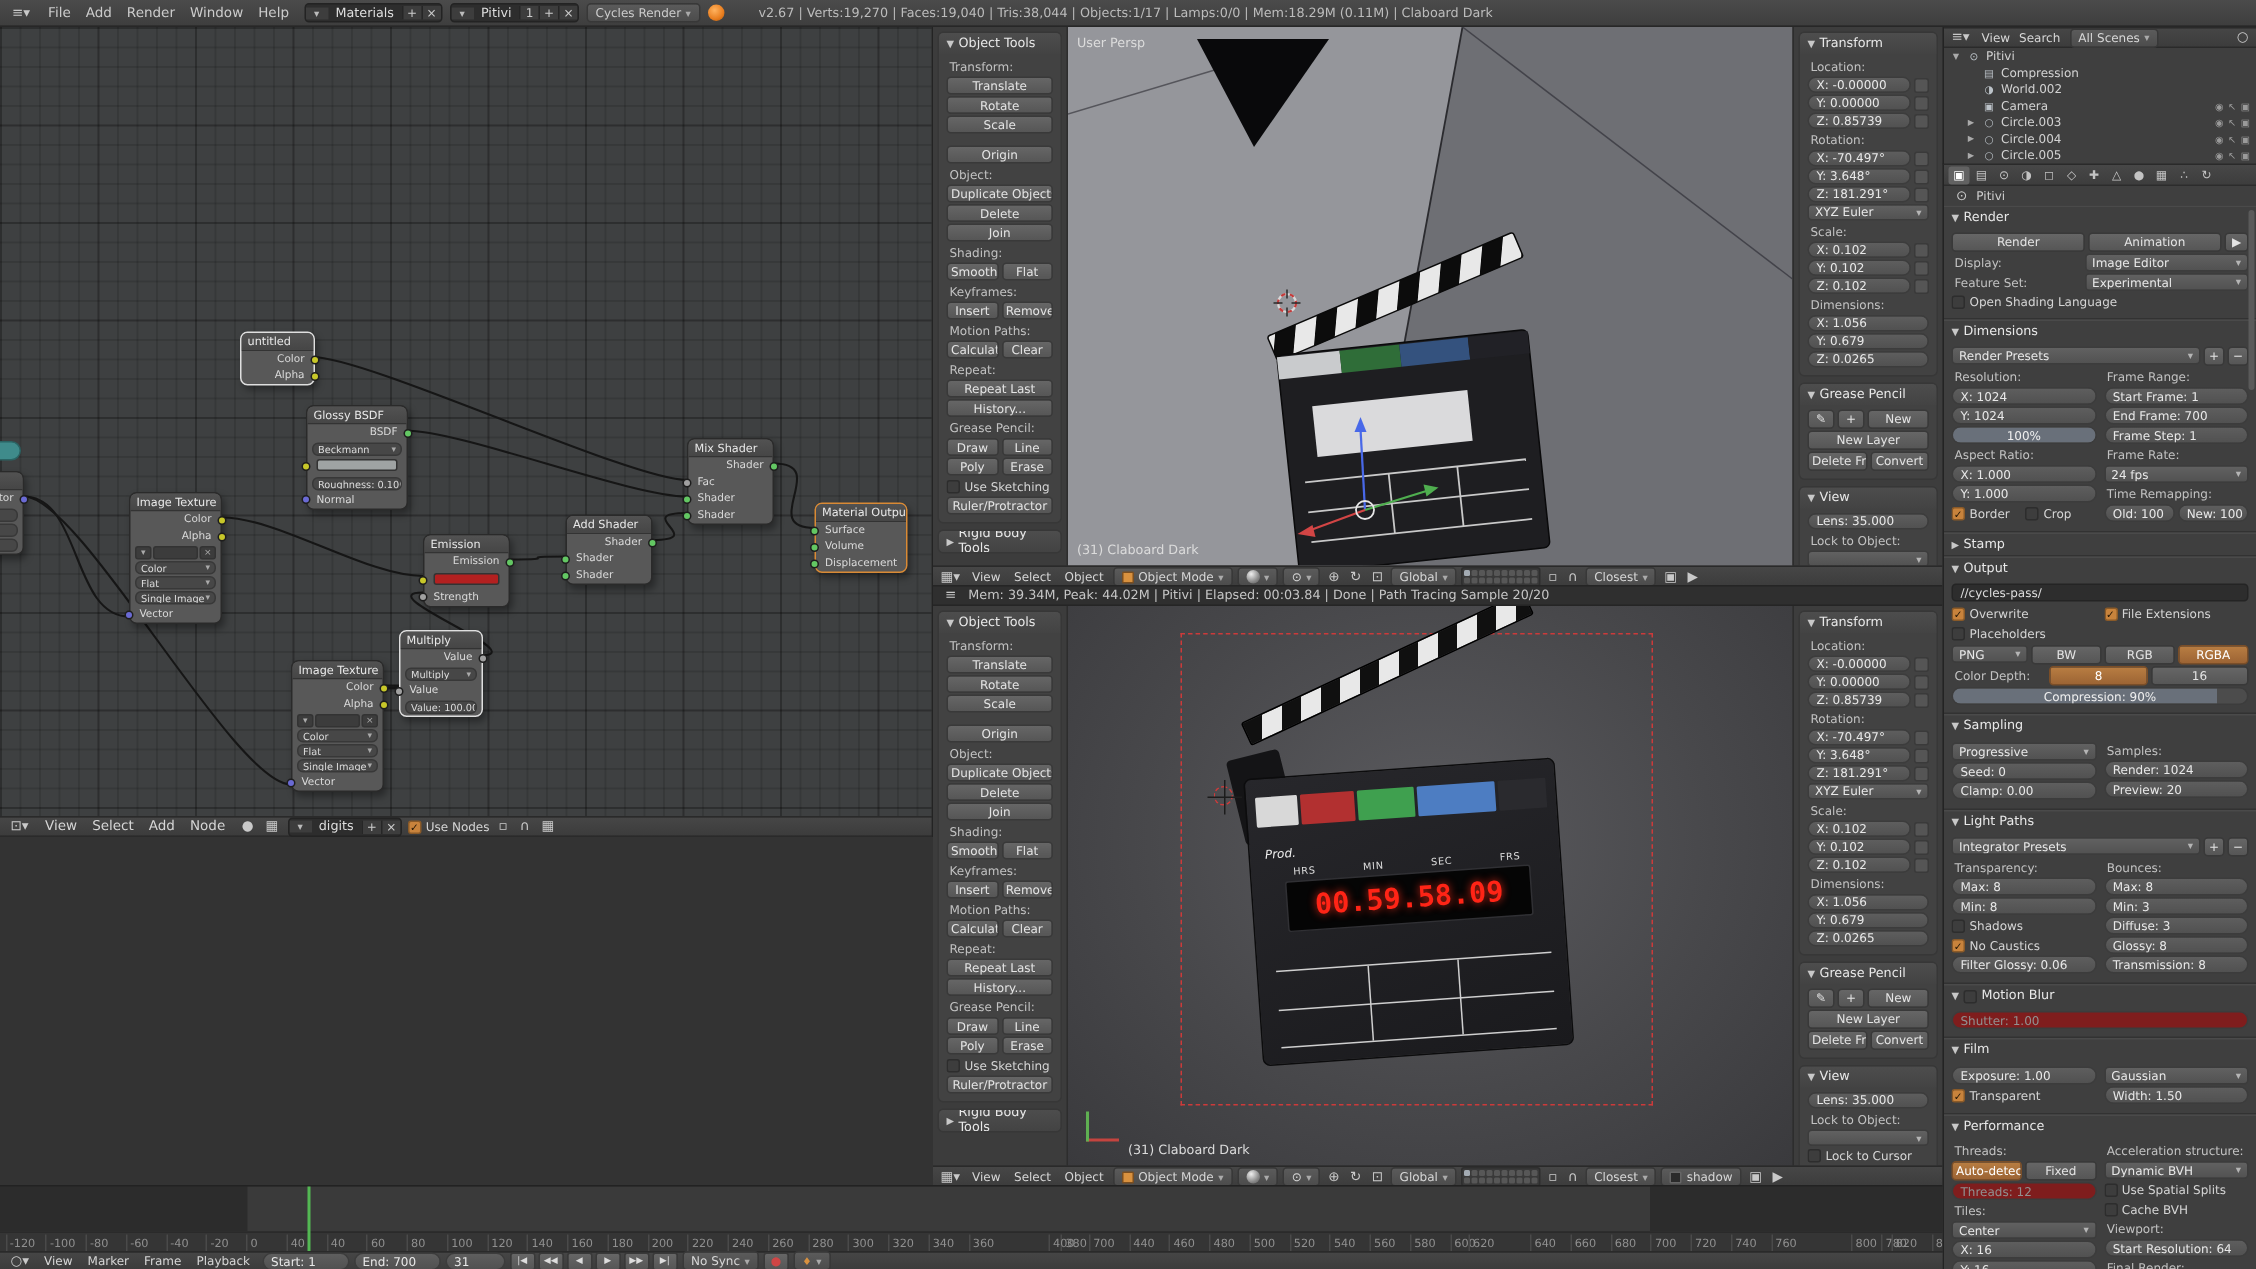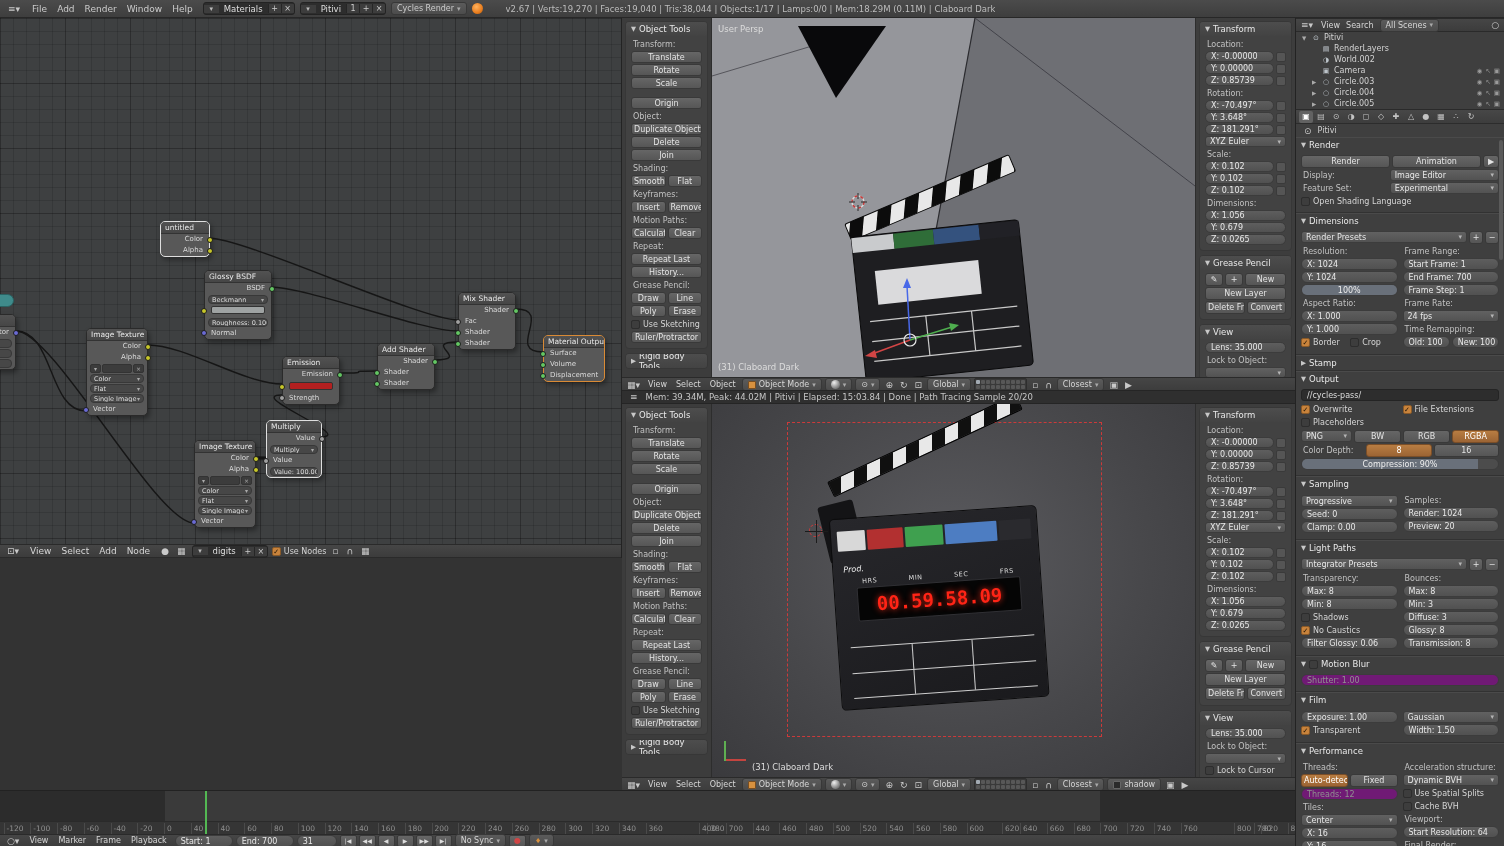--- a/index.html
+++ b/index.html
@@ -7,21 +7,21 @@
   #app { position:relative; width:1504px; height:846px; overflow:hidden; background:#333; }
 
   
   .ui-label { font-size:8px; color:#c2c2c2; padding:1px 2px; height:12px; line-height:11px; white-space:nowrap; overflow:hidden; }
   .ui-btn { height:13px; line-height:12px; font-size:8px; color:#e4e4e4; text-align:center;
             background:linear-gradient(#666,#565656); border:1px solid #393939; border-radius:3px;
             margin:1px 0; white-space:nowrap; overflow:hidden; padding:0 2px; }
   .ui-toggle.on { background:linear-gradient(#b87d42,#9c6434); color:#fff; border-color:#7a4e28; }
   .ui-field { height:12px; line-height:11px; font-size:8px; color:#e8e8e8; background:linear-gradient(#5e5e5e,#515151);
               border:1px solid #3c3c3c; border-radius:7px; padding:0 5px; margin:1px 0; white-space:nowrap; overflow:hidden; }
-  .ui-field.dis { color:#919191; background:#701a75; }
+  .ui-field.dis { color:#919191; background:#7f1d1d; }
   .ui-fieldwrap { display:flex; gap:2px; align-items:center; margin:1px 0; }
   .ui-fieldwrap .ui-field { flex:1; margin:0; }
   .ui-lock { width:10px; height:10px; background:#555; border:1px solid #3a3a3a; border-radius:2px; flex:0 0 10px; }
   .ui-drop { display:flex; align-items:center; height:12px; font-size:8px; color:#e8e8e8;
              background:linear-gradient(#616161,#525252); border:1px solid #3c3c3c; border-radius:3px;
              padding:0 4px; margin:1px 0; overflow:hidden; }
   .ui-drop .dt { flex:1; white-space:nowrap; overflow:hidden; }
   .ui-drop .da { font-style:normal; color:#b5b5b5; font-size:7px; }
   .ui-check { display:flex; align-items:center; gap:3px; height:12px; margin:1px 0; font-size:8px; color:#d5d5d5; overflow:hidden; white-space:nowrap; }
   .cb { width:9px; height:9px; flex:0 0 9px; background:#3d3d3d; border:1px solid #2d2d2d; border-radius:2px;
@@ -622,21 +622,21 @@
             <span style="color: rgb(170, 170, 170); font-size: 7px;">▾</span>
           </div>
           <span class="hicon">▣</span>
           <span class="hicon">▶</span>
         </div>
       </div>
   </section>
 
   <div id="infostrip">
     <span class="hicon">≡</span>
-    <span>Mem: 39.34M, Peak: 44.02M | Pitivi | Elapsed: 15:03.84 | Done | Path Tracing Sample 20/20</span>
+    <span>Mem: 39.34M, Peak: 44.02M | Pitivi | Elapsed: 00:03.84 | Done | Path Tracing Sample 20/20</span>
   </div>
 
   <section id="v3d-bot">
     <div class="shelf" id="shelf-bot">
         <section class="panel">
           <div class="panel-h">
             <span class="tri">▼</span>
             <span class="pt">Object Tools</span>
           </div>
           <div class="panel-b">
@@ -898,21 +898,21 @@
     </div>
     <div id="outliner-rows">
         <div class="orow" style="padding-left: 4px;">
           <span class="oexp">▼</span>
           <span class="oic">⊙</span>
           <span class="olbl">Pitivi</span>
         </div>
         <div class="orow" style="padding-left: 14px;">
           <span class="oexp"></span>
           <span class="oic">▤</span>
-          <span class="olbl">RenderLayers</span>
+          <span class="olbl">Compression</span>
         </div>
         <div class="orow" style="padding-left: 14px;">
           <span class="oexp"></span>
           <span class="oic">◑</span>
           <span class="olbl">World.002</span>
         </div>
         <div class="orow" style="padding-left: 14px;">
           <span class="oexp"></span>
           <span class="oic">▣</span>
           <span class="olbl">Camera</span>
@@ -1286,21 +1286,21 @@
         <span class="tick" style="left: 725.75px;">700</span>
         <span class="tick" style="left: 752.5px;">440</span>
         <span class="tick" style="left: 779.25px;">460</span>
         <span class="tick" style="left: 806px;">480</span>
         <span class="tick" style="left: 832.75px;">500</span>
         <span class="tick" style="left: 859.5px;">520</span>
         <span class="tick" style="left: 886.25px;">540</span>
         <span class="tick" style="left: 913px;">560</span>
         <span class="tick" style="left: 939.75px;">580</span>
         <span class="tick" style="left: 966.5px;">600</span>
-        <span class="tick" style="left: 1002px;">620</span>
+        <span class="tick" style="left: 979px;">620</span>
         <span class="tick" style="left: 1020px;">640</span>
         <span class="tick" style="left: 1046.75px;">660</span>
         <span class="tick" style="left: 1073.5px;">680</span>
         <span class="tick" style="left: 1100.25px;">700</span>
         <span class="tick" style="left: 1127px;">720</span>
         <span class="tick" style="left: 1153.75px;">740</span>
         <span class="tick" style="left: 1180.5px;">760</span>
         <span class="tick" style="left: 1219px; margin-left: 35px;">780</span>
         <span class="tick" style="left: 1234px;">800</span>
         <span class="tick" style="left: 1260.75px;">820</span>

